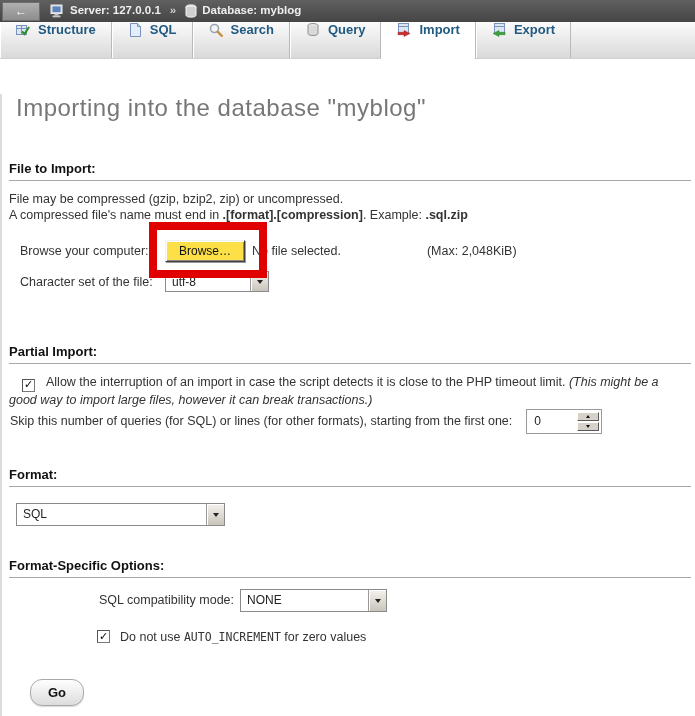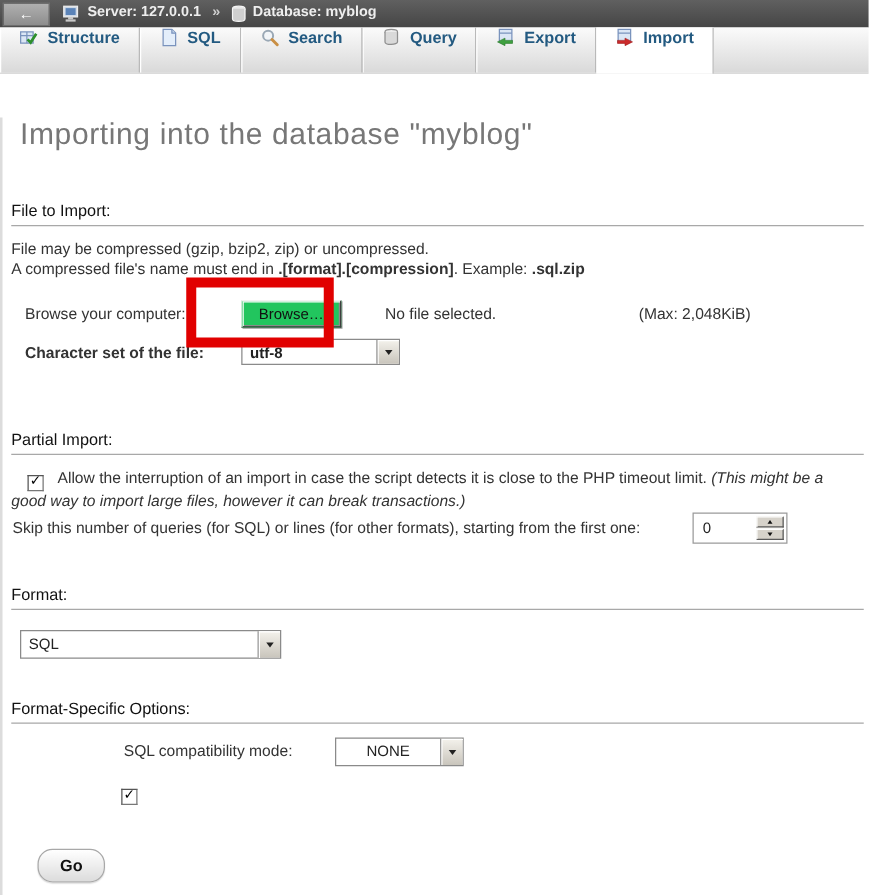--- a/index.html
+++ b/index.html
@@ -39,58 +39,58 @@
   
   .content{
     height:658px;box-sizing:border-box;background:#fff;
     border-left:2px solid #dcdcdc;padding:0 0 0 7px;position:relative;
   }
   .page-title{
     margin:35px 0 0 7px;font-size:24px;font-weight:normal;color:#777;
     letter-spacing:0.5px;
   }
   .sec-head{
-    font-size:13px;font-weight:normal;color:#111;
+    font-size:13px;font-weight:bold;color:#111;
     border-bottom:1px solid #a8a8a8;padding-bottom:4px;margin-right:4px;
   }
   .h-file{margin-top:39px;}
   .h-partial{margin-top:52px;}
   .h-format{margin-top:33px;}
   .h-fso{margin-top:32px;}
   .ptext{font-size:12.5px;line-height:16px;margin-top:10px;color:#333;}
   .b{font-weight:bold;}
   .i{font-style:italic;}
   
-  .row{display:flex;align-items:center;font-size:12.5px;color:#333;gap:28px;}
+  .row{display:flex;align-items:center;font-size:12.5px;color:#333;}
   .browse-row{margin-top:17px;padding-left:11px;}
   .flabel{width:145px;flex:0 0 145px;}
   .btn-classic{
-    background:#22c55e;color:#111;font-size:12px;
+    background:#fde047;color:#111;font-size:12px;
     border:1px solid;border-color:#f2f2f2 #3f3f3f #3f3f3f #f2f2f2;
     box-shadow:inset 1px 1px 0 #fff, inset -1px -1px 0 #8a8a8a, 1px 1px 0 #9a9a9a;
     padding:3px 13px;cursor:pointer;text-align:center;
   }
   .nofile{margin-left:7px;}
   .maxnote{margin-left:86px;text-align:center;}
-  .charset-row{margin-top:9px;padding-left:11px;font-weight:bold;}
+  .charset-row{margin-top:9px;padding-left:11px;}
   
   .sel{
     display:inline-flex;align-items:stretch;height:21px;box-sizing:border-box;
     border:1px solid #8a8a8a;background:#fff;cursor:pointer;
   }
   .sel .val{font-size:12px;color:#222;padding:3px 6px 0 6px;flex:1;white-space:nowrap;overflow:hidden;}
   .sel .arrow-btn{
     width:17px;background:linear-gradient(#f4f2ec,#c9c5bc);
     border-left:1px solid #999;display:flex;align-items:center;justify-content:center;
     box-shadow:inset 1px 1px 0 #fff;
   }
   .tri-dn{width:0;height:0;border:3.5px solid transparent;border-top:4.5px solid #222;margin-top:4px;}
-  .sel-charset{width:127px;}
+  .sel-charset{width:104px;}
   .sel-format{width:209px;height:23px;margin:16px 0 0 7px;}
-  .sel-compat{width:103px;height:23px;}
+  .sel-compat{width:147px;height:23px;}
   
   .cb{
     width:13px;height:13px;box-sizing:border-box;background:#fff;flex:0 0 13px;
     border:1px solid #777;border-top-color:#555;border-left-color:#555;
     display:inline-flex;align-items:center;justify-content:center;cursor:pointer;
     vertical-align:-2px;
   }
   .cb .mark{font-size:11px;font-weight:bold;color:#000;line-height:1;margin-top:-1px;}
   
   .allow-para{margin-top:10px;font-size:12.5px;line-height:17px;max-width:678px;color:#333;}
@@ -103,21 +103,21 @@
   }
   .spinner .sval{flex:1;font-size:12px;color:#222;padding-left:7px;}
   .spin-col{display:flex;flex-direction:column;gap:1px;margin:2px 2px 2px 0;}
   .spin-btn{
     width:22px;height:9px;background:#d6d2ca;cursor:pointer;
     border:1px solid;border-color:#fff #5a5a5a #5a5a5a #fff;
     display:flex;align-items:center;justify-content:center;box-sizing:border-box;
   }
   .tri-up-s{width:0;height:0;border:2.5px solid transparent;border-bottom:3.5px solid #111;margin-bottom:2px;}
   .tri-dn-s{width:0;height:0;border:2.5px solid transparent;border-top:3.5px solid #111;margin-top:2px;}
-  .compat-row{margin:11px 0 0 90px;text-align:center;}
+  .compat-row{margin:11px 0 0 90px;}
   .compat-row .clabel{margin-right:6px;}
   .autoinc-row{margin:18px 0 0 88px;align-items:center;}
   .autoinc-row .cb{margin-right:10px;}
   .mono{font-family:"DejaVu Sans Mono","Liberation Mono",monospace;font-size:11.5px;}
   
   .go-btn{
     display:inline-block;margin:35px 0 0 21px;padding:5px 17px;
     background:linear-gradient(#ffffff,#dcdcdc);border:1px solid #a8a8a8;
     border-radius:12px;font-size:13px;font-weight:bold;color:#111;cursor:pointer;
     box-shadow:0 1px 1px rgba(0,0,0,0.15);
@@ -188,39 +188,39 @@
   </div>
   <div class="tab">
     <span class="ticon">
       <svg width="16" height="16" viewBox="0 0 16 16">
           <ellipse cx="8" cy="3.5" rx="5" ry="2" fill="#ececec" stroke="#8e8e8e"></ellipse>
           <path d="M3 3.5 v8 a5 2 0 0 0 10 0 v-8" fill="#d9d9d9" stroke="#8e8e8e"></path>
         </svg>
     </span>
     <span>Query</span>
   </div>
+  <div class="tab active">
+    <span class="ticon">
+      <svg width="16" height="16" viewBox="0 0 16 16">
+          <rect x="2.5" y="1.5" width="10" height="10" fill="#dbe6f5" stroke="#7a93bd"></rect>
+          <line x1="2.5" y1="4.5" x2="12.5" y2="4.5" stroke="#7a93bd"></line>
+          <path d="M8 8.5 l6 3 -6 3 v-1.8 h-6 v-2.4 h6 z" fill="#cc2b2b" stroke="#9e1f1f" stroke-width="0.5"></path>
+        </svg>
+    </span>
+    <span>Import</span>
+  </div>
   <div class="tab">
     <span class="ticon">
       <svg width="16" height="16" viewBox="0 0 16 16">
           <rect x="3.5" y="1.5" width="10" height="10" fill="#dbe6f5" stroke="#7a93bd"></rect>
           <line x1="3.5" y1="4.5" x2="13.5" y2="4.5" stroke="#7a93bd"></line>
           <path d="M8 8.5 l-6 3 6 3 v-1.8 h6 v-2.4 h-6 z" fill="#3fa03f" stroke="#2c7a2c" stroke-width="0.5"></path>
         </svg>
     </span>
     <span>Export</span>
-  </div>
-  <div class="tab active">
-    <span class="ticon">
-      <svg width="16" height="16" viewBox="0 0 16 16">
-          <rect x="2.5" y="1.5" width="10" height="10" fill="#dbe6f5" stroke="#7a93bd"></rect>
-          <line x1="2.5" y1="4.5" x2="12.5" y2="4.5" stroke="#7a93bd"></line>
-          <path d="M8 8.5 l6 3 -6 3 v-1.8 h-6 v-2.4 h6 z" fill="#cc2b2b" stroke="#9e1f1f" stroke-width="0.5"></path>
-        </svg>
-    </span>
-    <span>Import</span>
   </div>
   <div class="filler"></div>
 </div>
 
 <div class="content">
 
   <h1 class="page-title">Importing into the database "myblog"</h1>
 
   
   <div class="sec-head h-file">File to Import:</div>
@@ -286,18 +286,19 @@
       <span class="val">NONE</span>
       <span class="arrow-btn">
           <span class="tri-dn"></span>
         </span>
     </div>
   </div>
   <div class="row autoinc-row">
     <span class="cb">
         <span class="mark">✓</span>
       </span>
+    <span><span>Do not use </span><span class="mono">AUTO_INCREMENT</span><span> for zero values</span></span>
   </div>
 
   <button class="go-btn">Go</button>
 </div>
 
 <div class="red-box"></div>
 
 </body></html>

